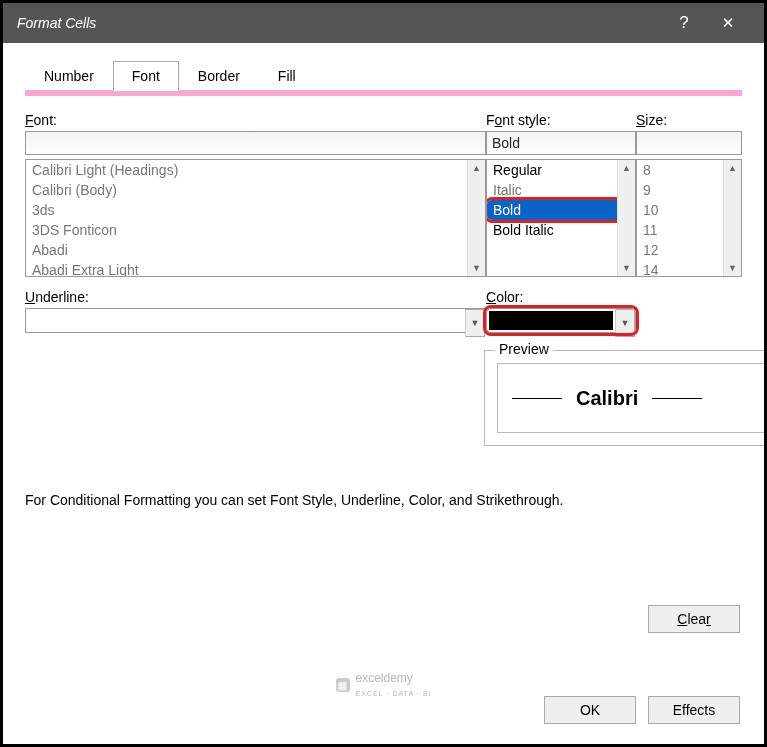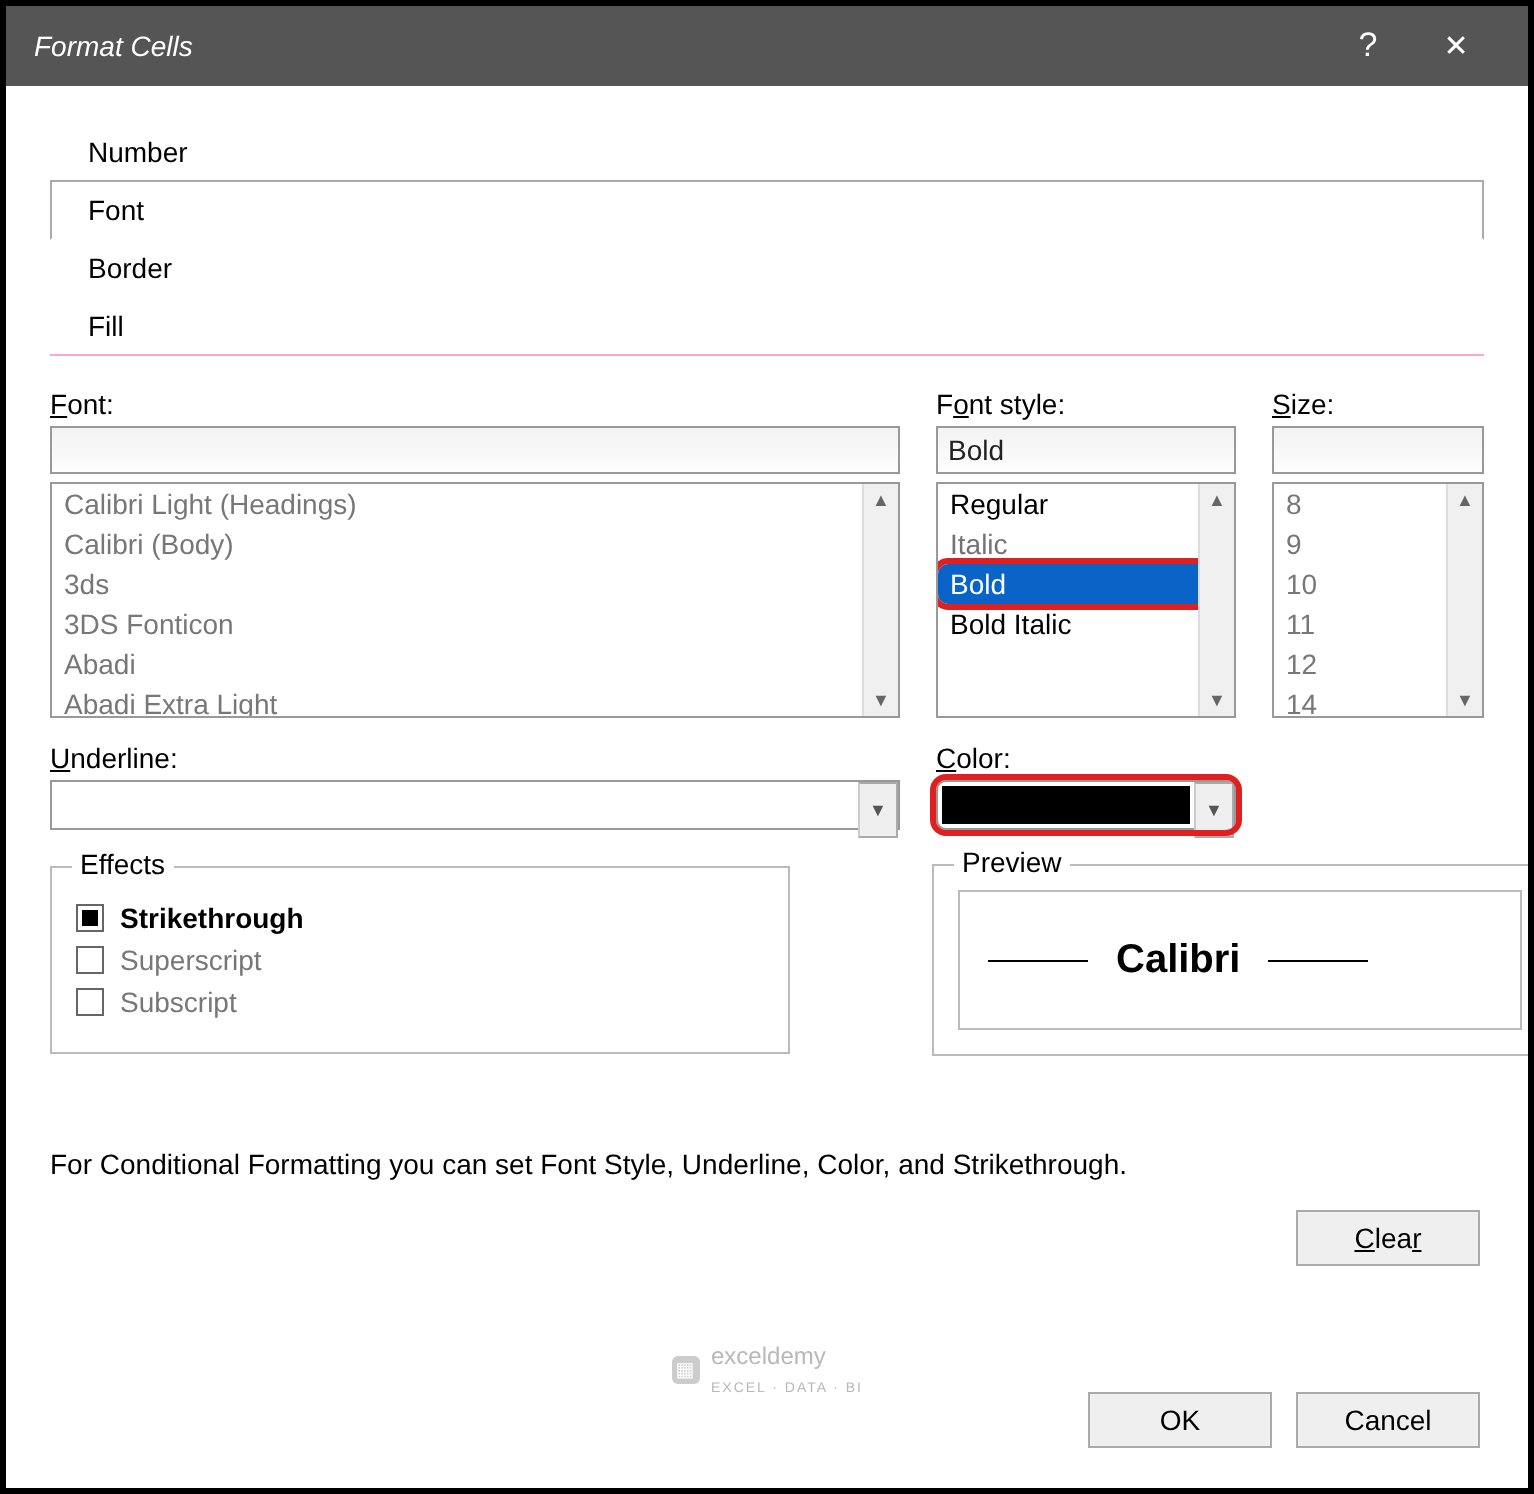--- a/index.html
+++ b/index.html
@@ -3,25 +3,25 @@
 <meta charset="utf-8">
 <style>
   * { box-sizing: border-box; font-family: "Segoe UI", Tahoma, sans-serif; }
   body { margin: 0; padding: 0; background: #fff; width: 767px; height: 747px; overflow: hidden; position: relative; border: 3px solid #000; }
   .titlebar { height: 40px; background: #555; color: #fff; display: flex; align-items: center; padding: 0 14px; font-size: 14px; }
   .titlebar-title { flex: 1; font-style: italic; }
   .titlebar-btn { width: 44px; text-align: center; font-size: 15px; color: #fff; }
   .titlebar-help { font-size: 17px; }
   .content { padding: 18px 22px 22px 22px; }
 
-  .tabs { display: flex; border-bottom: 1px solid #f9a8d4; position: relative; margin-bottom: 16px; flex-direction: column; }
+  .tabs { display: flex; border-bottom: 6px solid #f9a8d4; position: relative; margin-bottom: 16px; }
   .tab { padding: 6px 18px; font-size: 14px; color: #000; border: 1px solid transparent; cursor: pointer; margin-bottom: -1px; }
   .tab.active { border: 1px solid #aaa; border-bottom: 1px solid #fff; background: #fff; }
 
-  .row { display: flex; gap: 18px; }
+  .row { display: flex; }
   .col-font { flex: 1; }
   .col-style { width: 150px; }
   .col-size { width: 106px; }
 
   .label { font-size: 14px; color: #000; margin: 0 0 3px 0; display: block; }
   .label .ul { text-decoration: underline; }
 
   .textinput { width: 100%; height: 24px; border: 1px solid #999; font-size: 14px; padding: 2px 5px; background: linear-gradient(#f3f3f3,#fdfdfd); }
   .textinput.ro { color: #222; }
 
@@ -95,35 +95,20 @@
           <span class="arr">▼</span>
         </div>
       </div>
       <div style="height:12px"></div>
       <span class="label"><span class="ul">U</span>nderline:</span>
       <div class="combo">
         <span class="val"></span>
         <span class="btn">▼</span>
       </div>
 
-      <div class="fieldset" style="margin-top:18px; width: 370px;">
-        <span class="legend">Effects</span>
-        <div class="cb-row">
-          <span class="cb checked"></span>
-          <span style="font-weight:bold">Strikethrough</span>
-        </div>
-        <div class="cb-row">
-          <span class="cb"></span>
-          <span style="color:#777">Superscript</span>
-        </div>
-        <div class="cb-row">
-          <span class="cb"></span>
-          <span style="color:#777">Subscript</span>
-        </div>
-      </div>
     </div>
 
     <div class="col-style">
       <span class="label">F<span class="ul">o</span>nt style:</span>
       <input type="text" class="textinput ro" value="Bold" style="">
       <div class="listbox">
         <div class="item" style="color:#000">Regular</div>
         <div class="item" style="color:#737373">Italic</div>
         <div class="item sel highlight-red">Bold</div>
         <div class="item" style="color:#000">Bold Italic</div>
@@ -178,14 +163,14 @@
 <div class="watermark">
   <span class="logo">▦</span>
   <span>
     <span>exceldemy</span><br>
     <span style="font-size:7px; letter-spacing:1px">EXCEL · DATA · BI</span>
   </span>
 </div>
 
 <div class="btn-row">
   <div class="btn">OK</div>
-  <div class="btn">Cancel</div>
+  <div class="btn">Effects</div>
 </div>
 
 </body></html>

